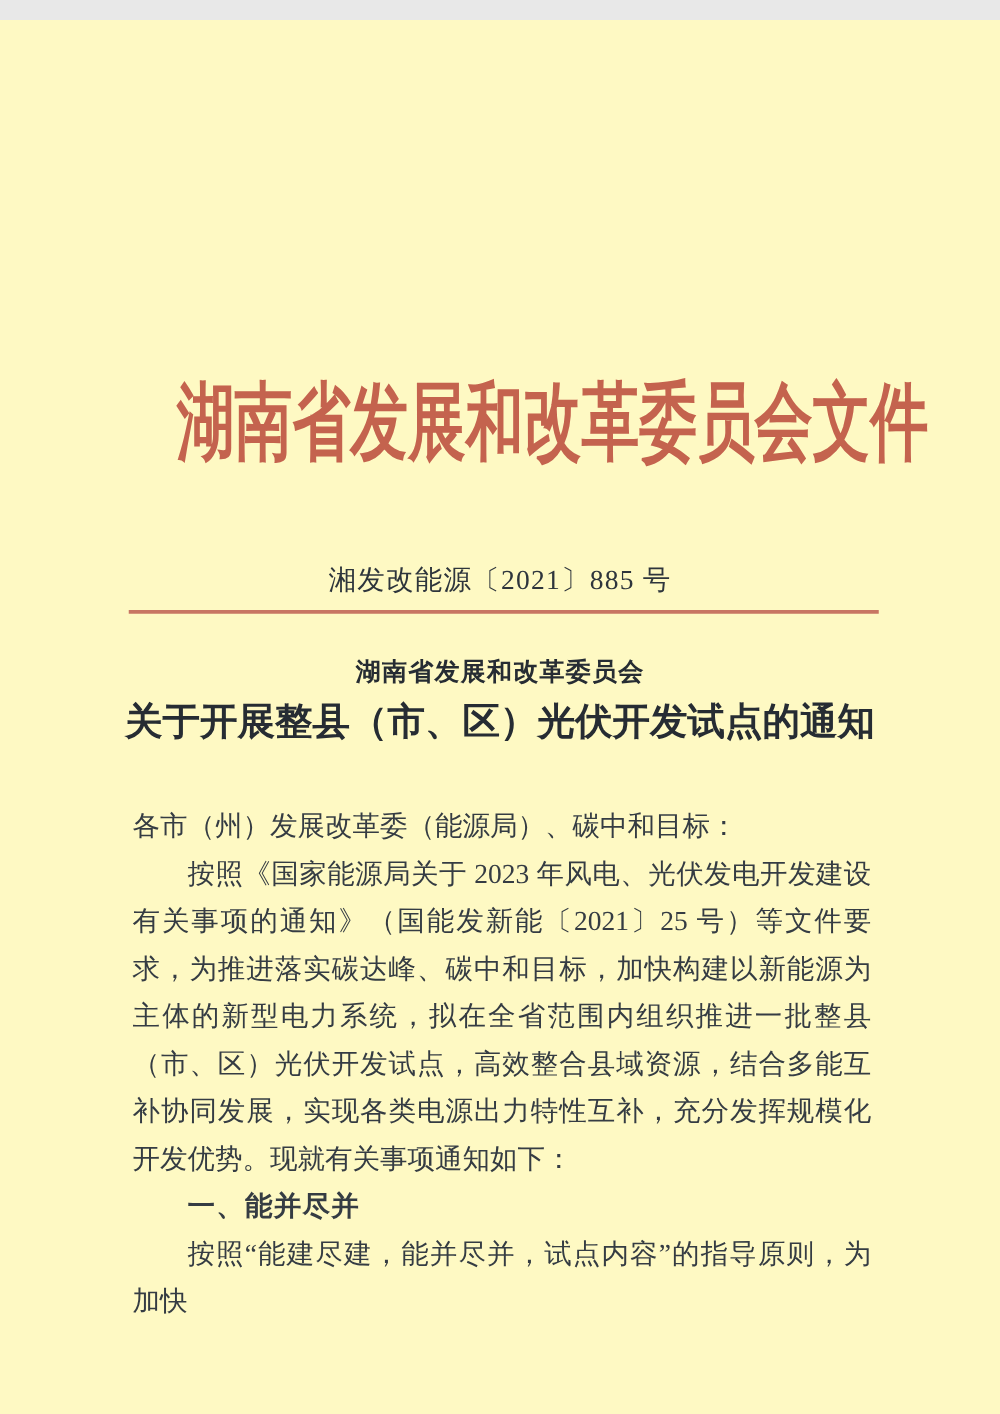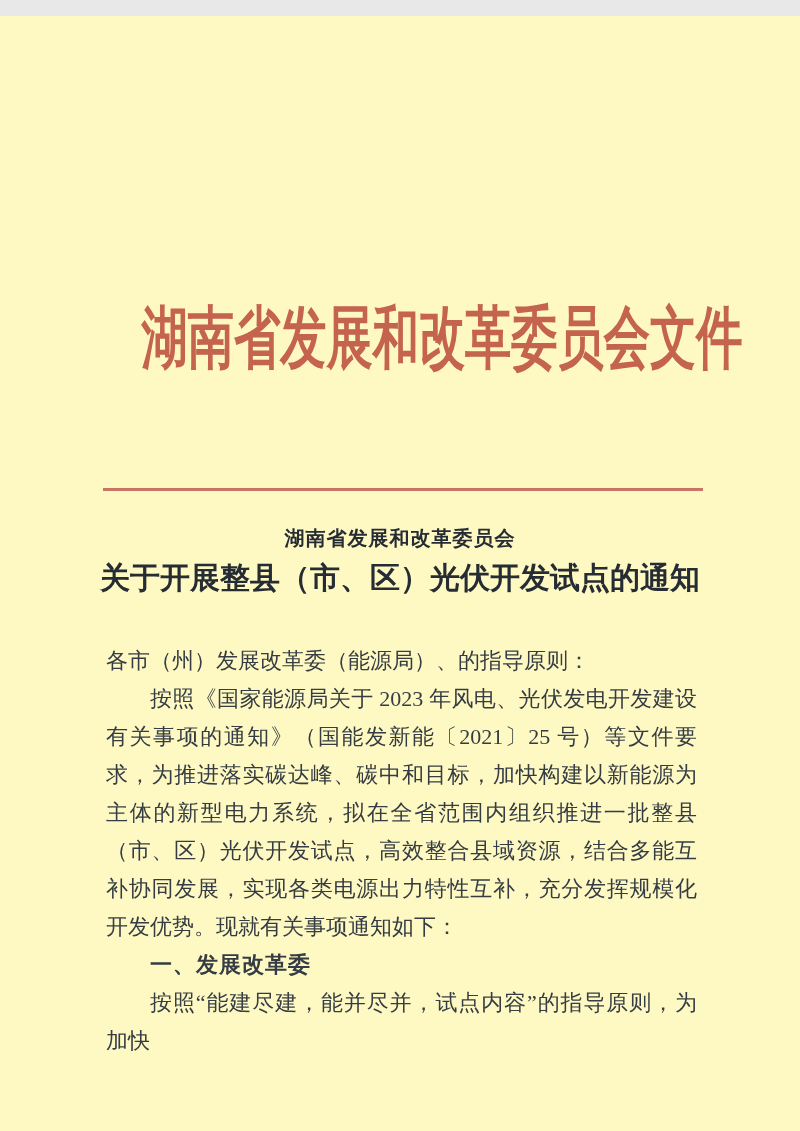--- a/index.html
+++ b/index.html
@@ -102,28 +102,29 @@
 </style>
 </head>
 <body>
 
 <div class="page">
 
   <header class="letterhead">
     <span class="letterhead-text">湖南省发展和改革委员会文件</span>
   </header>
 
+  <div class="doc-number">湘发改能源〔2021〕885 号</div>
 
   <div class="red-rule"></div>
 
   <div class="doc-title">
     <div class="title-line1">湖南省发展和改革委员会</div>
     <div class="title-line2">关于开展整县（市、区）光伏开发试点的通知</div>
   </div>
 
   <main class="doc-body">
-    <p class="salutation">各市（州）发展改革委（能源局）、的指导原则：</p>
+    <p class="salutation">各市（州）发展改革委（能源局）、碳中和目标：</p>
     <p class="para">按照《国家能源局关于 2023 年风电、光伏发电开发建设有关事项的通知》（国能发新能〔2021〕25 号）等文件要求，为推进落实碳达峰、碳中和目标，加快构建以新能源为主体的新型电力系统，拟在全省范围内组织推进一批整县（市、区）光伏开发试点，高效整合县域资源，结合多能互补协同发展，实现各类电源出力特性互补，充分发挥规模化开发优势。现就有关事项通知如下：</p>
-    <p class="para section-heading">一、发展改革委</p>
+    <p class="para section-heading">一、能并尽并</p>
     <p class="para">按照“能建尽建，能并尽并，试点内容”的指导原则，为加快</p>
   </main>
 
 </div>
 
 </body></html>

